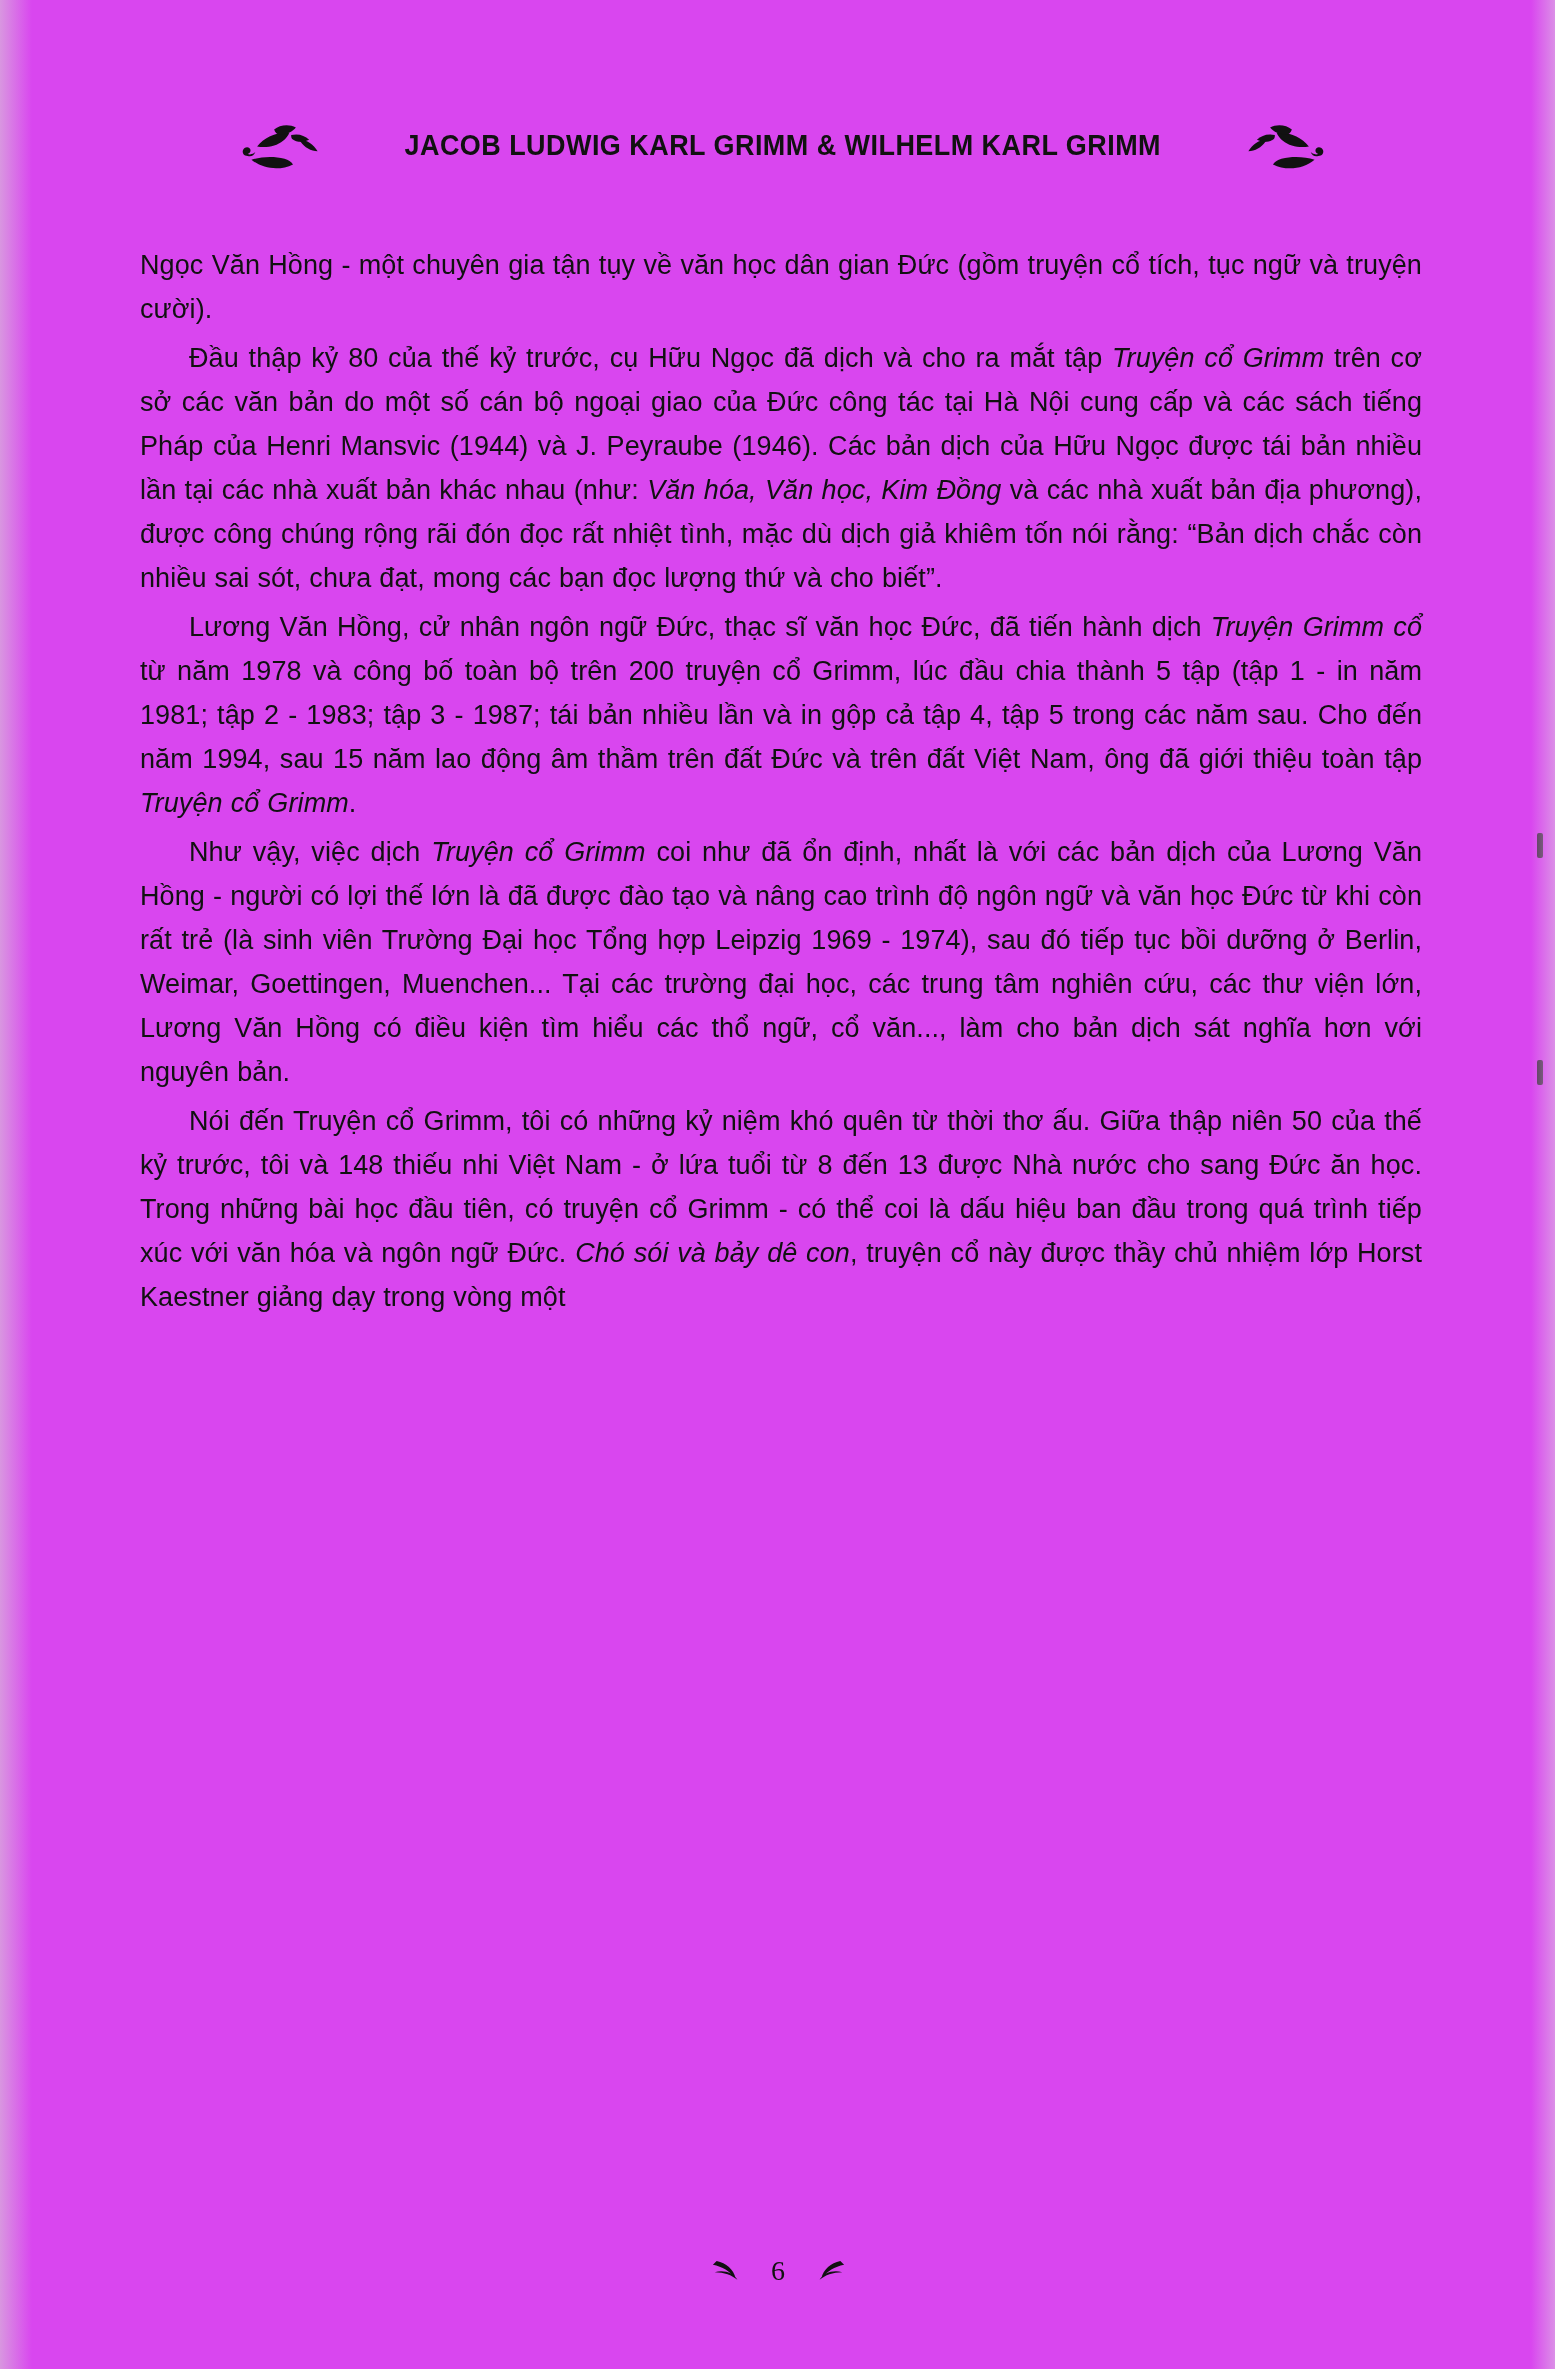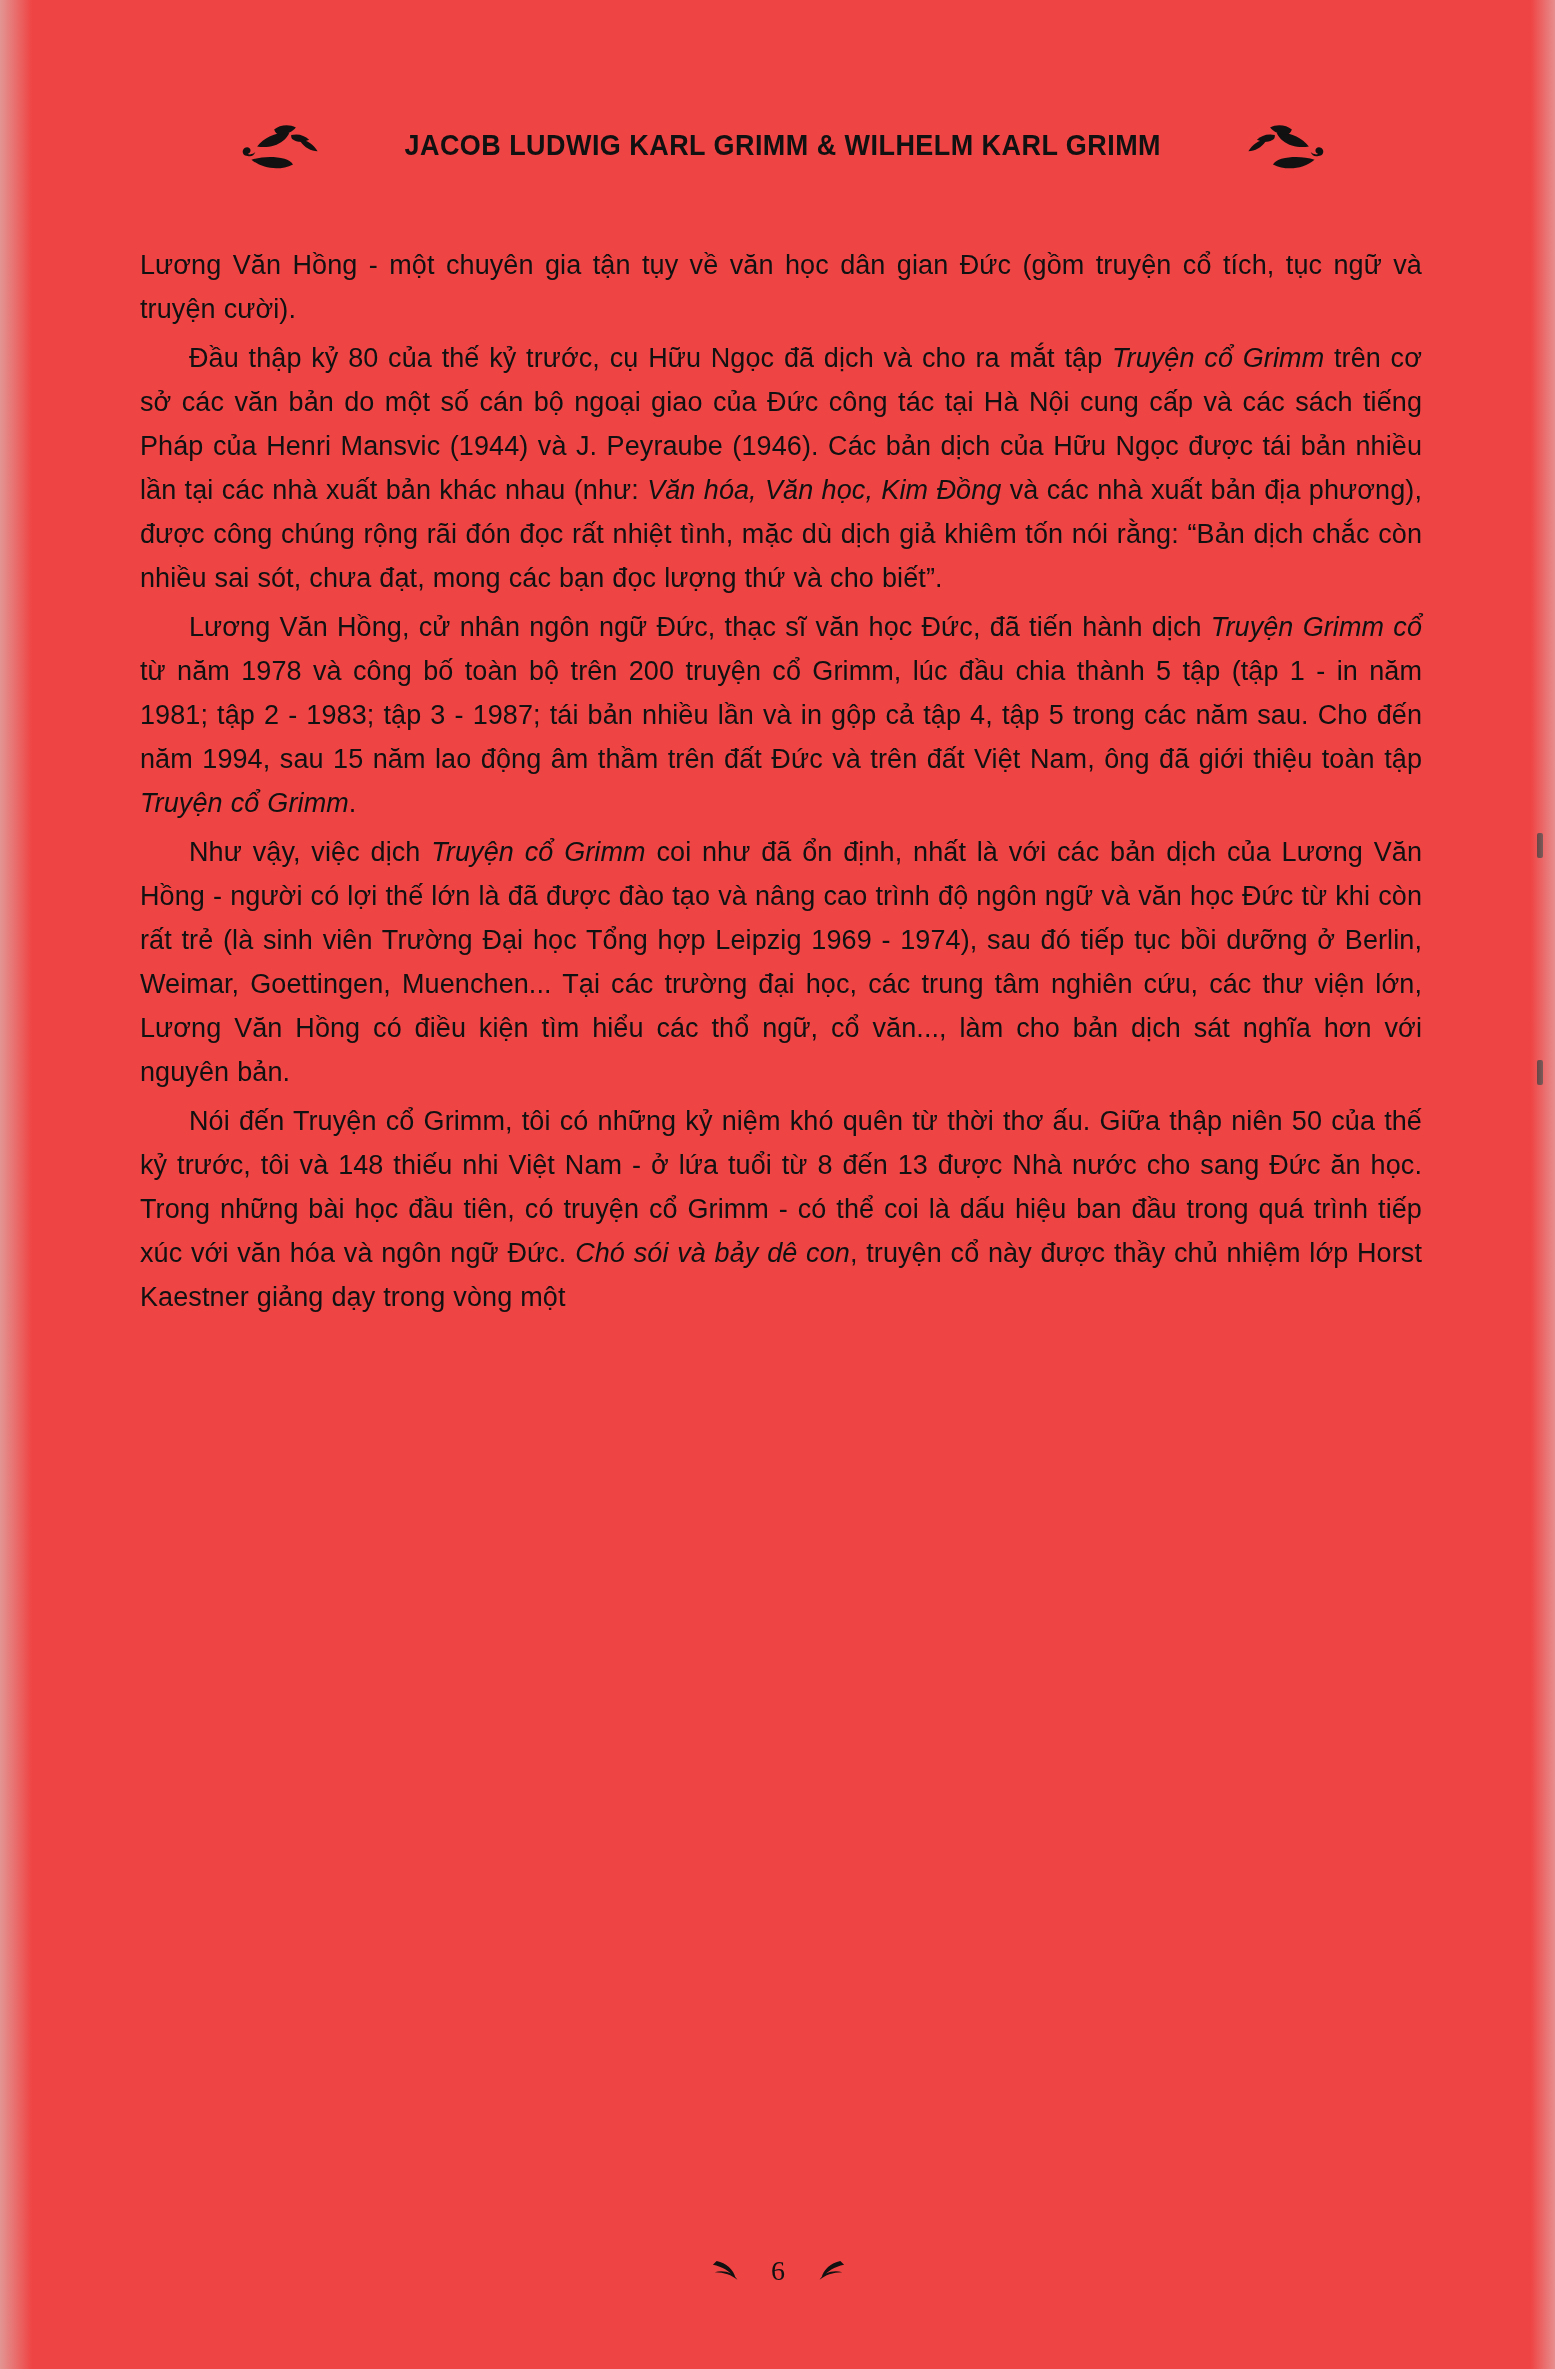--- a/index.html
+++ b/index.html
@@ -11,21 +11,21 @@
     width: 1556px;
     height: 2370px;
     font-family: "Liberation Sans", sans-serif;
     color: #111111;
     position: relative;
     overflow: hidden;
   }
   .page {
     position: absolute;
     inset: 0;
-    background: #ef4444;
+    background: #d946ef;
   }
   
   .page::before {
     content: "";
     position: absolute;
     left: 0; top: 0; bottom: 0;
     width: 32px;
     background: linear-gradient(to right, #d8d8d4, rgba(255,255,255,0));
     opacity: .55;
   }
@@ -144,21 +144,21 @@
           <path d="M34 12c6-5 16-6 23-2-4 5-11 8-18 7-2 0-4-2-5-5z"></path>
           <path d="M52 18c7-2 14 0 19 5-6 3-13 3-18-1-1-1-1-3-1-4z"></path>
           <path d="M10 44c12 10 30 12 44 5-2-3-5-5-9-6-12-3-25-2-35 1z"></path>
           <path d="M60 22c9 1 16 6 20 13-7 0-14-4-18-10-1-1-2-2-2-3z"></path>
         </g>
       </svg>
     </span>
   </div>
 
   <div class="body-col">
-    <p>Lương Văn Hồng - một chuyên gia tận tụy về văn học dân gian Đức (gồm truyện cổ tích, tục ngữ và truyện cười).</p>
+    <p>Ngọc Văn Hồng - một chuyên gia tận tụy về văn học dân gian Đức (gồm truyện cổ tích, tục ngữ và truyện cười).</p>
 
     <p class="indent">
       <span>Đầu thập kỷ 80 của thế kỷ trước, cụ Hữu Ngọc đã dịch và cho ra mắt tập </span><i>Truyện cổ Grimm</i><span> trên cơ sở các văn bản do một số cán bộ ngoại giao của Đức công tác tại Hà Nội cung cấp và các sách tiếng Pháp của Henri Mansvic (1944) và J. Peyraube (1946). Các bản dịch của Hữu Ngọc được tái bản nhiều lần tại các nhà xuất bản khác nhau (như: </span><i>Văn hóa, Văn học, Kim Đồng</i><span> và các nhà xuất bản địa phương), được công chúng rộng rãi đón đọc rất nhiệt tình, mặc dù dịch giả khiêm tốn nói rằng: “Bản dịch chắc còn nhiều sai sót, chưa đạt, mong các bạn đọc lượng thứ và cho biết”.</span>
     </p>
 
     <p class="indent">
       <span>Lương Văn Hồng, cử nhân ngôn ngữ Đức, thạc sĩ văn học Đức, đã tiến hành dịch </span><i>Truyện Grimm cổ</i><span> từ năm 1978 và công bố toàn bộ trên 200 truyện cổ Grimm, lúc đầu chia thành 5 tập (tập 1 - in năm 1981; tập 2 - 1983; tập 3 - 1987; tái bản nhiều lần và in gộp cả tập 4, tập 5 trong các năm sau. Cho đến năm 1994, sau 15 năm lao động âm thầm trên đất Đức và trên đất Việt Nam, ông đã giới thiệu toàn tập </span><i>Truyện cổ Grimm</i><span>.</span>
     </p>
 
     <p class="indent">

